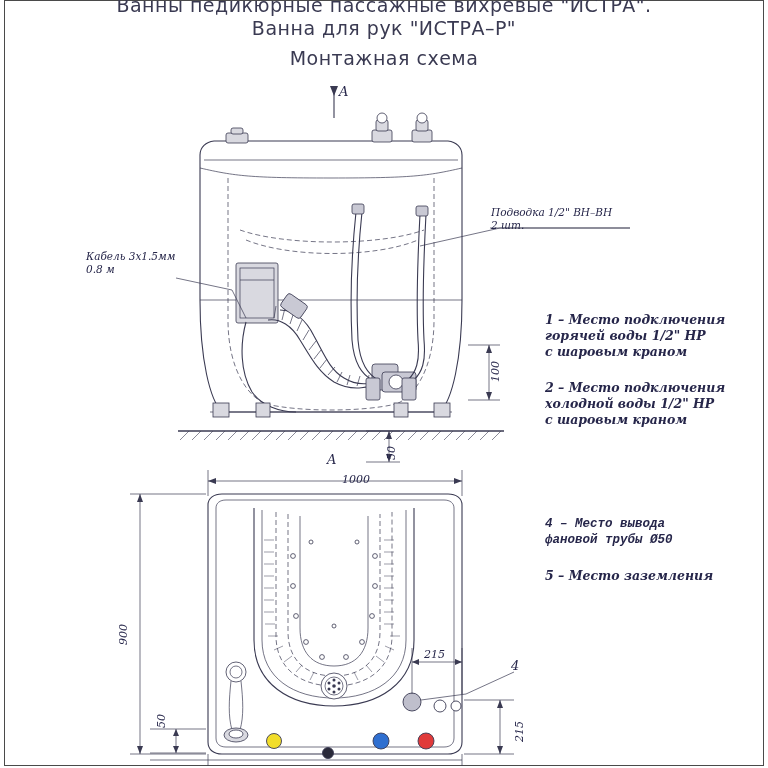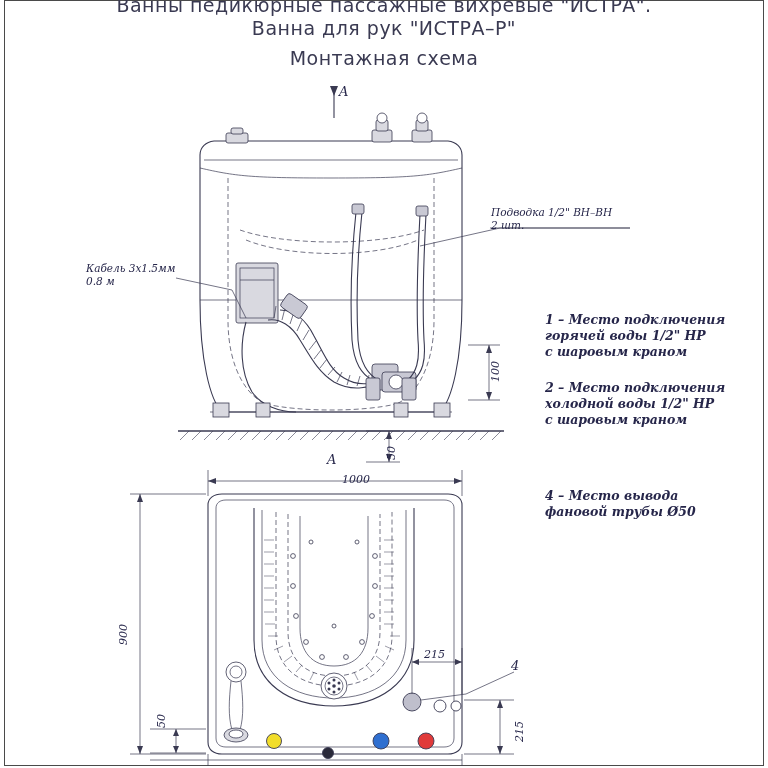--- a/index.html
+++ b/index.html
@@ -370,33 +370,34 @@
       <line class="ln thin" x1="208" y1="754" x2="208" y2="766"></line>
       <line class="ln thin" x1="462" y1="754" x2="462" y2="766"></line>
       <line class="ln thin" x1="150" y1="760" x2="462" y2="760"></line>
     </g>
 
   </svg>
 
   <div class="marker" style="left:339px;top:84px;">A</div>
   <div class="marker" style="left:327px;top:452px;">A</div>
 
-  <div class="leader-note" style="left:86px;top:250px;margin-top:12px;">Кабель 3х1.5мм
+  <div class="leader-note" style="left:86px;top:250px;">Кабель 3х1.5мм
 0.8 м</div>
   <div class="leader-note" style="left:491px;top:206px;">Подводка 1/2" ВН–ВН
 2 шт.</div>
 
   <div class="note" style="left:545px;top:312px;font-style:italic;">1 – Место подключения
 горячей воды 1/2" НР
 с шаровым краном</div>
   <div class="note" style="left:545px;top:380px;">2 – Место подключения
 холодной воды 1/2" НР
 с шаровым краном</div>
-  <div class="note" style="left:545px;top:488px;">4 – Место вывода
+  <div class="note" style="left:545px;top:516px;font-family:Liberation Mono, monospace;">4 – Место вывода
 фановой трубы Ø50</div>
+  <div class="note" style="left:545px;top:568px;">5 – Место заземления</div>
 
   <div class="dimtext vert" style="left:489px;top:382px;">100</div>
   <div class="dimtext vert" style="left:385px;top:460px;">50</div>
 
   <div class="dimtext" style="left:316px;top:473px;margin-left:26px;">1000</div>
   <div class="dimtext vert" style="left:117px;top:645px;">900</div>
   <div class="dimtext vert" style="left:155px;top:728px;">50</div>
   <div class="dimtext" style="left:424px;top:648px;">215</div>
   <div class="dimtext vert" style="left:513px;top:742px;">215</div>
 

